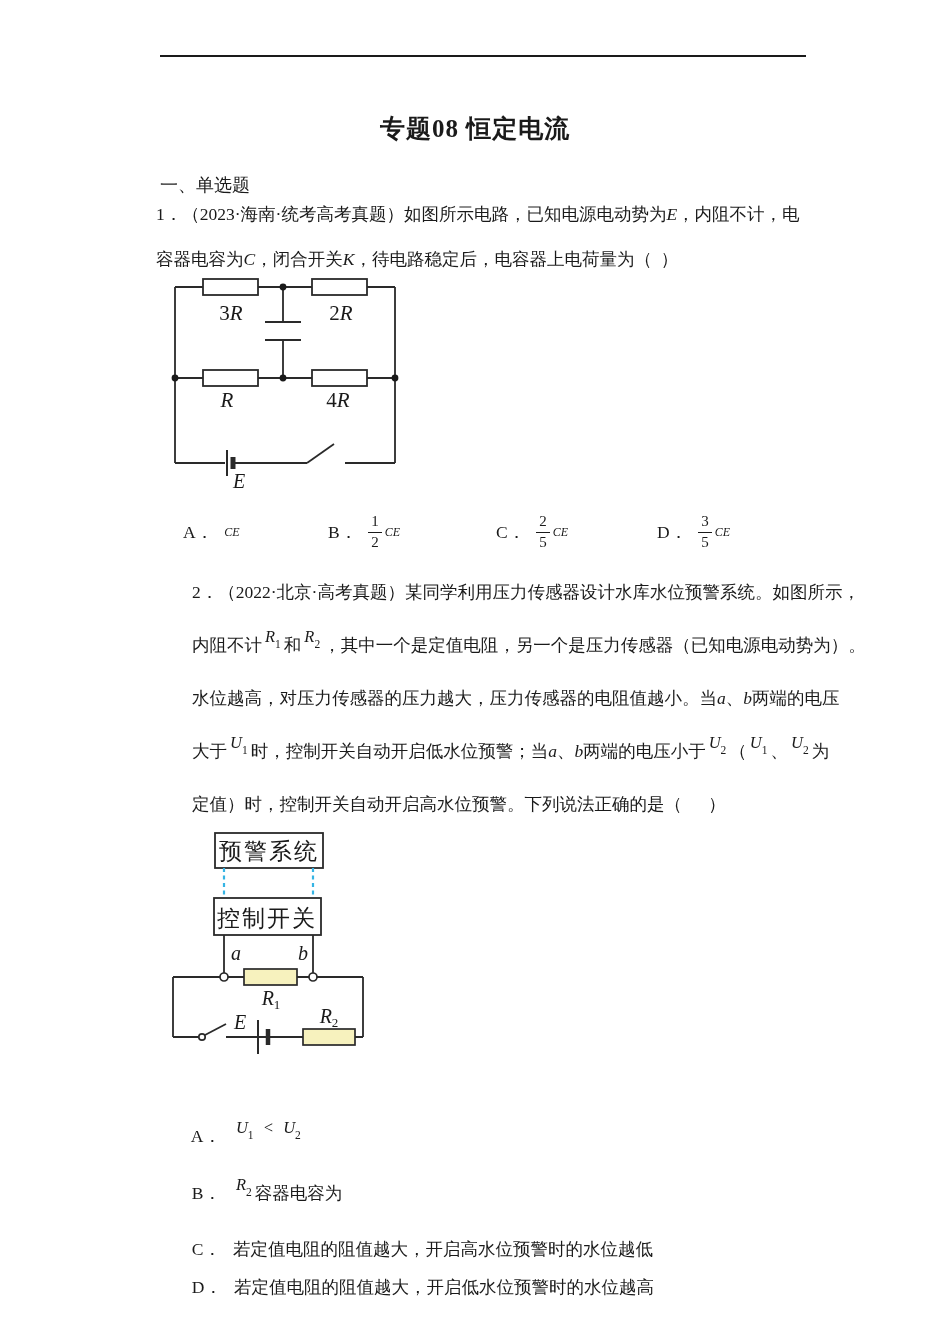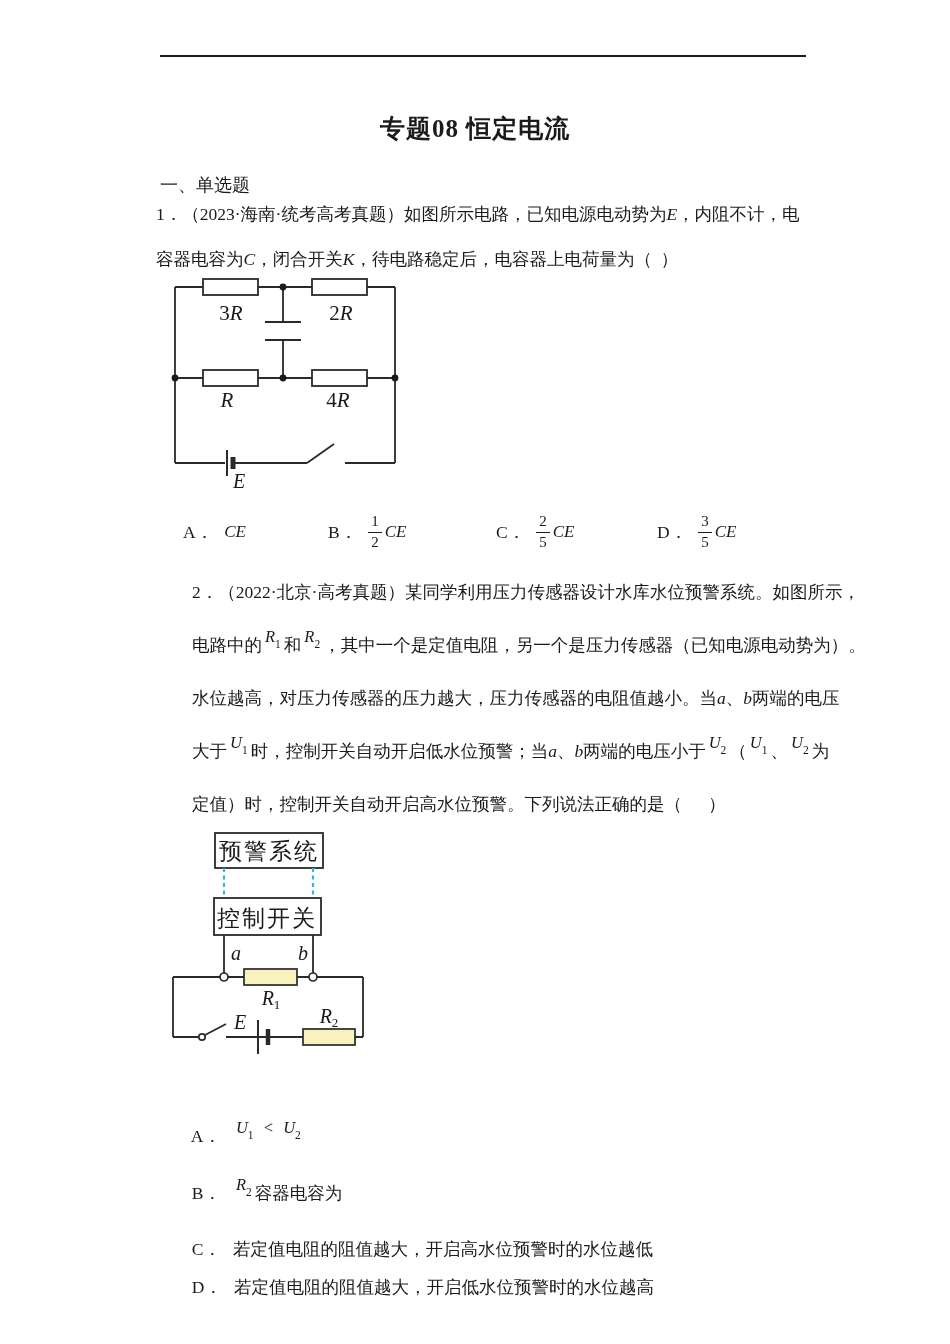--- a/index.html
+++ b/index.html
@@ -19,21 +19,21 @@
   .q2-text .tline{height:53px;line-height:53px;margin-left:32px;}
   .tline{white-space:pre;}
   .var{font-style:italic;font-family:"Liberation Serif","DejaVu Serif",serif;}
   .raised{display:inline-block;position:relative;top:-9px;font-size:16.5px;line-height:1;margin:0 3px;white-space:pre;}
   .raised .var{font-size:16.5px;}
   .raised sub{font-size:11.5px;font-style:normal;position:relative;top:2px;}
   
   .q1opts{left:160px;top:504px;width:720px;height:56px;}
   .q1opt{position:absolute;top:0;height:56px;display:flex;align-items:center;}
   .olabel{font-size:17.5px;margin-right:11px;white-space:pre;}
-  .expr{font-size:17px;font-style:italic;}
+  .expr{font-size:12px;font-style:italic;}
   .frac{display:inline-block;text-align:center;font-size:15px;line-height:1.15;margin-right:3px;vertical-align:middle;}
   .frac .num{display:block;border-bottom:1.4px solid #1a1a1a;padding:0 3px 1px 3px;}
   .frac .den{display:block;padding-top:1px;}
   
   .q2opt{position:absolute;left:183px;height:28px;line-height:28px;white-space:pre;font-size:17.5px;}
   .q2opt .olabel{margin-right:12px;}
   svg text{font-family:"Liberation Serif","DejaVu Serif",serif;}
 </style>
 </head>
 <body>
@@ -109,21 +109,21 @@
       <span class="frac">
         <span class="num">3</span>
         <span class="den">5</span>
       </span>
       <span class="expr">CE</span>
   </div>
 </div>
 
 <div class="abs para q2-text">
   <div class="tline"><span class="t">2．（2022·北京·高考真题）某同学利用压力传感器设计水库水位预警系统。如图所示，</span></div>
-  <div class="tline"><span class="t">电路中的</span><span class="raised"><span class="var">R</span><sub>1</sub></span><span class="t">和</span><span class="raised"><span class="var">R</span><sub>2</sub></span><span class="t">，其中一个是定值电阻，另一个是压力传感器（已知电源电动势为）。</span></div>
+  <div class="tline"><span class="t">内阻不计</span><span class="raised"><span class="var">R</span><sub>1</sub></span><span class="t">和</span><span class="raised"><span class="var">R</span><sub>2</sub></span><span class="t">，其中一个是定值电阻，另一个是压力传感器（已知电源电动势为）。</span></div>
   <div class="tline"><span class="t">水位越高，对压力传感器的压力越大，压力传感器的电阻值越小。当</span><span class="var">a</span><span class="t">、</span><span class="var">b</span><span class="t">两端的电压</span></div>
   <div class="tline"><span class="t">大于</span><span class="raised"><span class="var">U</span><sub>1</sub></span><span class="t">时，控制开关自动开启低水位预警；当</span><span class="var">a</span><span class="t">、</span><span class="var">b</span><span class="t">两端的电压小于</span><span class="raised"><span class="var">U</span><sub>2</sub></span><span class="t">（</span><span class="raised"><span class="var">U</span><sub>1</sub></span><span class="t">、</span><span class="raised"><span class="var">U</span><sub>2</sub></span><span class="t">为</span></div>
   <div class="tline"><span class="t">定值）时，控制开关自动开启高水位预警。下列说法正确的是（      ）</span></div>
 </div>
 
 <svg class="abs" style="left:158px;top:828px;" width="212" height="236" viewBox="0 0 212 236">
 
   <rect x="57" y="5" width="108" height="35" fill="#ffffff" stroke="#2a2a2a" stroke-width="1.8"></rect>
   <text x="111" y="31" font-size="23" text-anchor="middle" letter-spacing="2" fill="#1a1a1a">预警系统</text>
 

